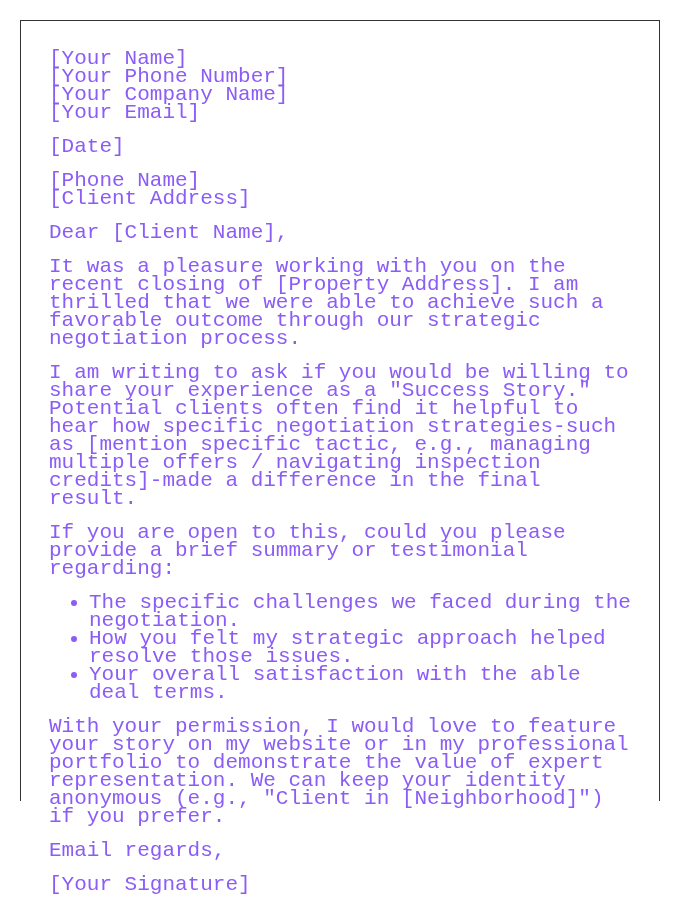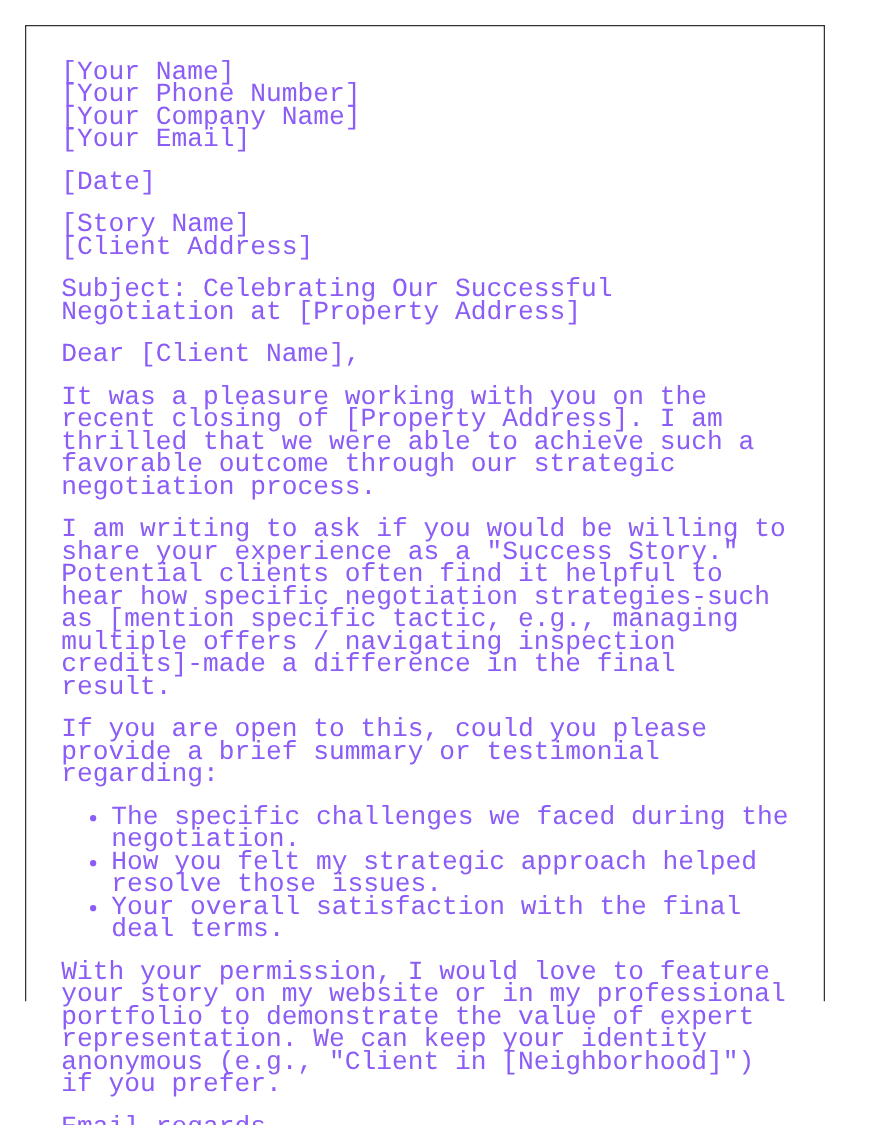--- a/index.html
+++ b/index.html
@@ -50,36 +50,35 @@
     <div class="block">
       <div>[Your Name]</div>
       <div>[Your Phone Number]</div>
       <div>[Your Company Name]</div>
       <div>[Your Email]</div>
     </div>
 
     <p>[Date]</p>
 
     <div class="block">
-      <div>[Story Name]</div>
+      <div>[Phone Name]</div>
       <div>[Client Address]</div>
     </div>
 
-    <p>Subject: Celebrating Our Successful Negotiation at [Property Address]</p>
 
     <p>Dear [Client Name],</p>
 
     <p>It was a pleasure working with you on the recent closing of [Property Address]. I am thrilled that we were able to achieve such a favorable outcome through our strategic negotiation process.</p>
     <p>I am writing to ask if you would be willing to share your experience as a "Success Story." Potential clients often find it helpful to hear how specific negotiation strategies-such as [mention specific tactic, e.g., managing multiple offers / navigating inspection credits]-made a difference in the final result.</p>
     <p>If you are open to this, could you please provide a brief summary or testimonial regarding:</p>
 
     <ul>
       <li>The specific challenges we faced during the negotiation.</li>
       <li>How you felt my strategic approach helped resolve those issues.</li>
-      <li>Your overall satisfaction with the final deal terms.</li>
+      <li>Your overall satisfaction with the able deal terms.</li>
     </ul>
 
     <p>With your permission, I would love to feature your story on my website or in my professional portfolio to demonstrate the value of expert representation. We can keep your identity anonymous (e.g., "Client in [Neighborhood]") if you prefer.</p>
 
     <p>Email regards,</p>
     <p>[Your Signature]</p>
     <p>[Your Printed Name]</p>
 
   </div>
 </div>

